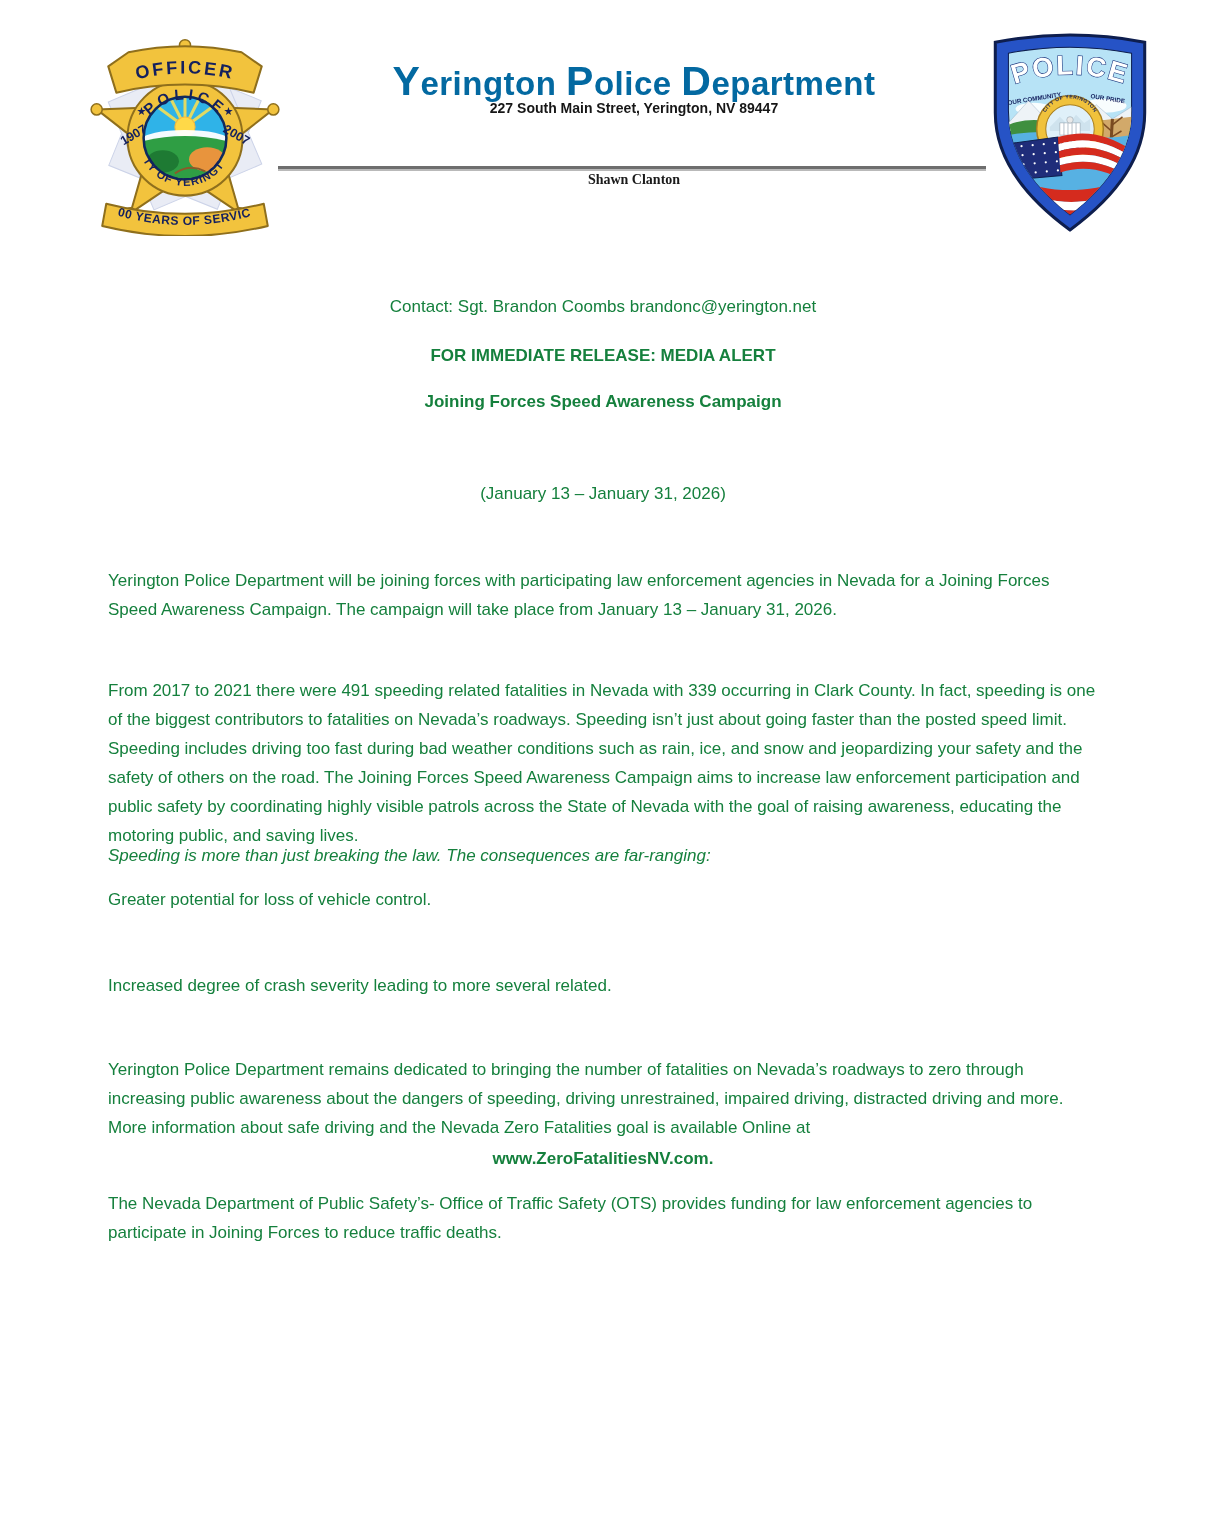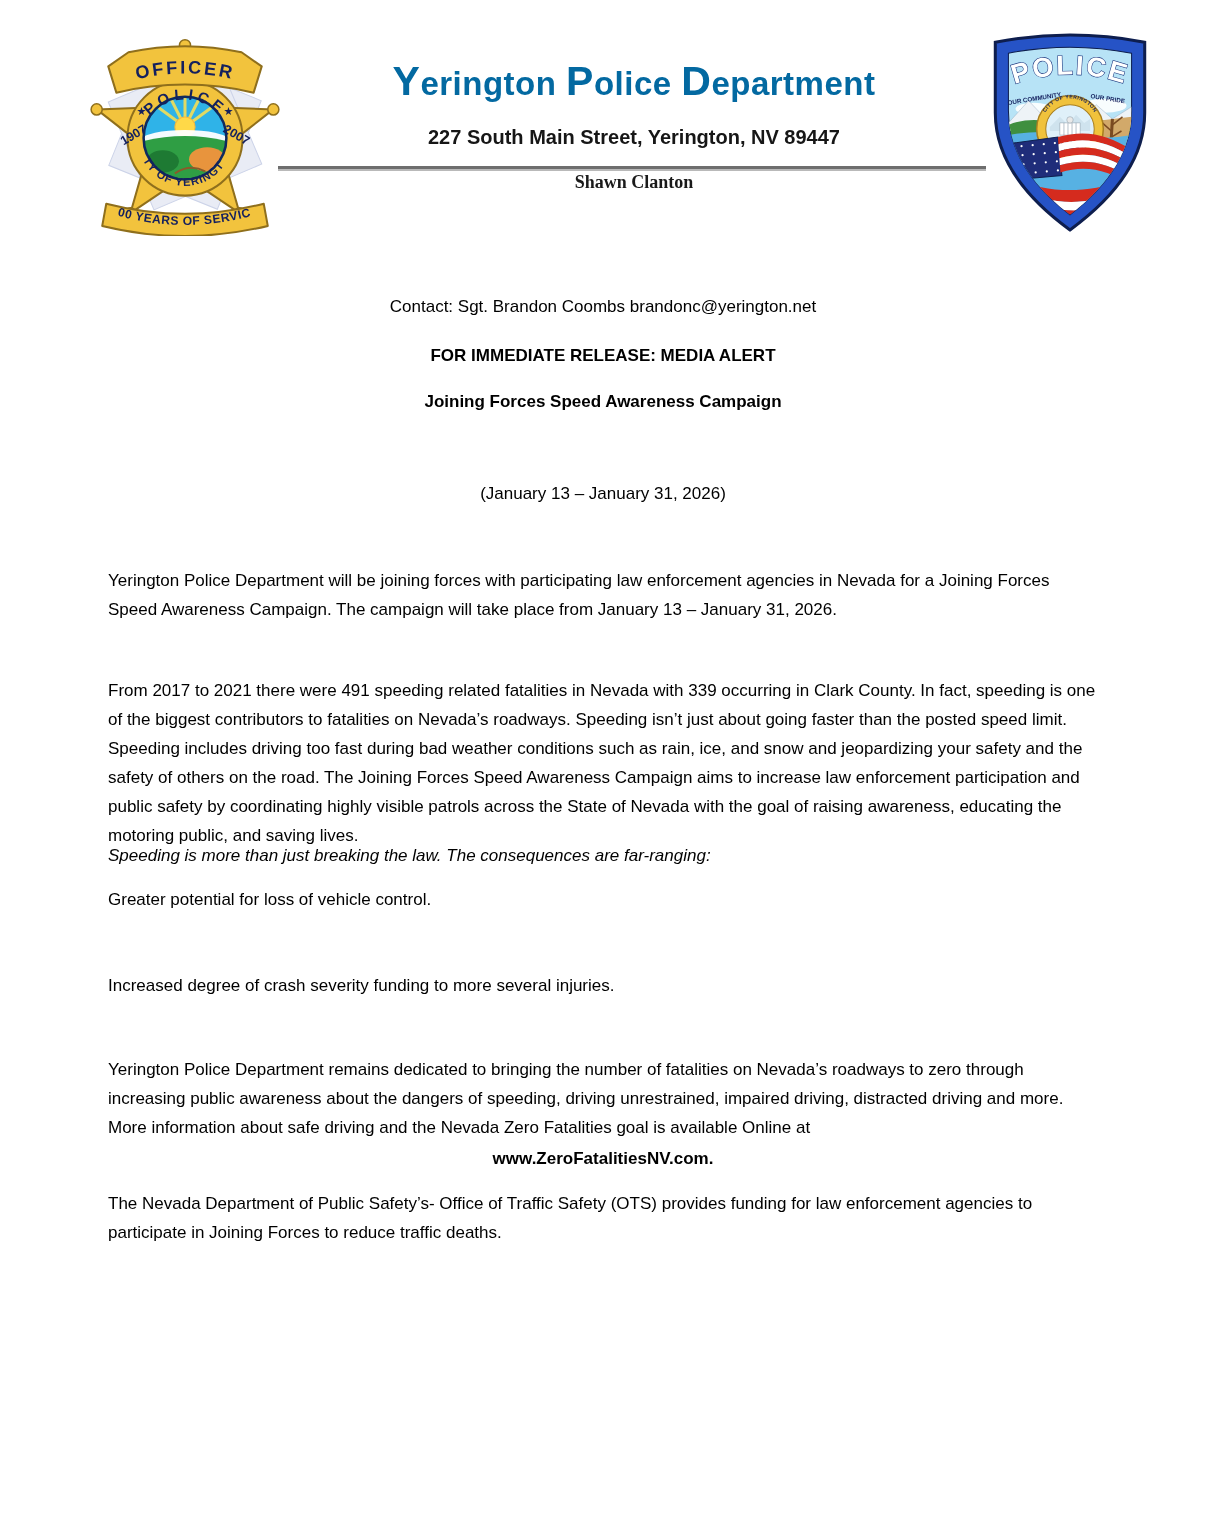--- a/index.html
+++ b/index.html
@@ -4,32 +4,32 @@
 <style>
   html,body{margin:0;padding:0;background:#ffffff;}
   .page{
     position:relative;width:1206px;height:1531px;background:#ffffff;
     font-family:"Liberation Sans",sans-serif;color:#1f1f1f;overflow:hidden;
   }
   
   .hdr{position:absolute;left:283px;width:702px;text-align:center;}
   .hdr-title{top:60px;font-size:33px;font-weight:bold;color:#0369a1;line-height:42px;letter-spacing:.5px;}
   .hdr-title .cap{font-size:41px;}
-  .hdr-address{top:126px;font-size:20px;font-weight:bold;color:#161616;}
+  .hdr-address{top:100px;font-size:14px;font-weight:bold;color:#161616;}
   .hdr-phone{top:139px;font-size:19px;font-weight:bold;color:#161616;}
   .divider{position:absolute;left:278px;top:166px;width:708px;height:5px;
     background:linear-gradient(#6e6e6e 0 64%,#b9b9b9 64% 100%);}
-  .hdr-name{top:172px;font-size:18px;font-weight:bold;font-family:"Liberation Serif",serif;color:#1a1a1a;}
+  .hdr-name{top:172px;font-size:14px;font-weight:bold;font-family:"Liberation Serif",serif;color:#1a1a1a;}
   .hdr-role{top:196px;font-size:17px;font-weight:bold;color:#161616;}
   
   .badge-left{position:absolute;left:84px;top:22px;width:202px;height:214px;}
   .badge-right{position:absolute;left:983px;top:26px;width:174px;height:210px;}
   .badge-left svg,.badge-right svg{width:100%;height:100%;font-family:"Liberation Sans",sans-serif;}
   
-  .blk{position:absolute;left:108px;width:990px;font-size:17px;line-height:29px;color:#000000;}
+  .blk{position:absolute;left:108px;width:990px;font-size:17px;line-height:29px;color:#15803d;}
   .center{text-align:center;}
   .bold{font-weight:bold;}
   .b-contact{top:292px;}
   .b-alert{top:341px;}
   .b-campaign{top:387px;}
   .b-date{top:479px;}
   .b-p1{top:566px;}
   .b-p2{top:676px;}
   .b-intro{top:841px;font-style:italic;}
   .b-c1{top:885px;}
@@ -192,19 +192,19 @@
   <div class="blk center b-contact">Contact: Sgt. Brandon Coombs brandonc@yerington.net</div>
   <div class="blk center bold b-alert">FOR IMMEDIATE RELEASE: MEDIA ALERT</div>
   <div class="blk center bold b-campaign">Joining Forces Speed Awareness Campaign</div>
   <div class="blk center b-date">(January 13 – January 31, 2026)</div>
 
   <div class="blk b-p1">Yerington Police Department will be joining forces with participating law enforcement agencies in Nevada for a Joining Forces Speed Awareness Campaign. The campaign will take place from January 13 – January 31, 2026.</div>
   <div class="blk b-p2">From 2017 to 2021 there were 491 speeding related fatalities in Nevada with 339 occurring in Clark County. In fact, speeding is one of the biggest contributors to fatalities on Nevada’s roadways. Speeding isn’t just about going faster than the posted speed limit. Speeding includes driving too fast during bad weather conditions such as rain, ice, and snow and jeopardizing your safety and the safety of others on the road. The Joining Forces Speed Awareness Campaign aims to increase law enforcement participation and public safety by coordinating highly visible patrols across the State of Nevada with the goal of raising awareness, educating the motoring public, and saving lives.</div>
 
   <div class="blk b-intro">Speeding is more than just breaking the law. The consequences are far-ranging:</div>
   <div class="blk b-c1">Greater potential for loss of vehicle control.</div>
-  <div class="blk b-c3">Increased degree of crash severity funding to more several injuries.</div>
+  <div class="blk b-c3">Increased degree of crash severity leading to more several related.</div>
 
   <div class="blk b-dedication">Yerington Police Department remains dedicated to bringing the number of fatalities on Nevada’s roadways to zero through increasing public awareness about the dangers of speeding, driving unrestrained, impaired driving, distracted driving and more. More information about safe driving and the Nevada Zero Fatalities goal is available Online at</div>
   <div class="blk center bold b-website">www.ZeroFatalitiesNV.com.</div>
   <div class="blk b-funding">The Nevada Department of Public Safety’s- Office of Traffic Safety (OTS) provides funding for law enforcement agencies to participate in Joining Forces to reduce traffic deaths.</div>
 
 </div>
 
 </body></html>

